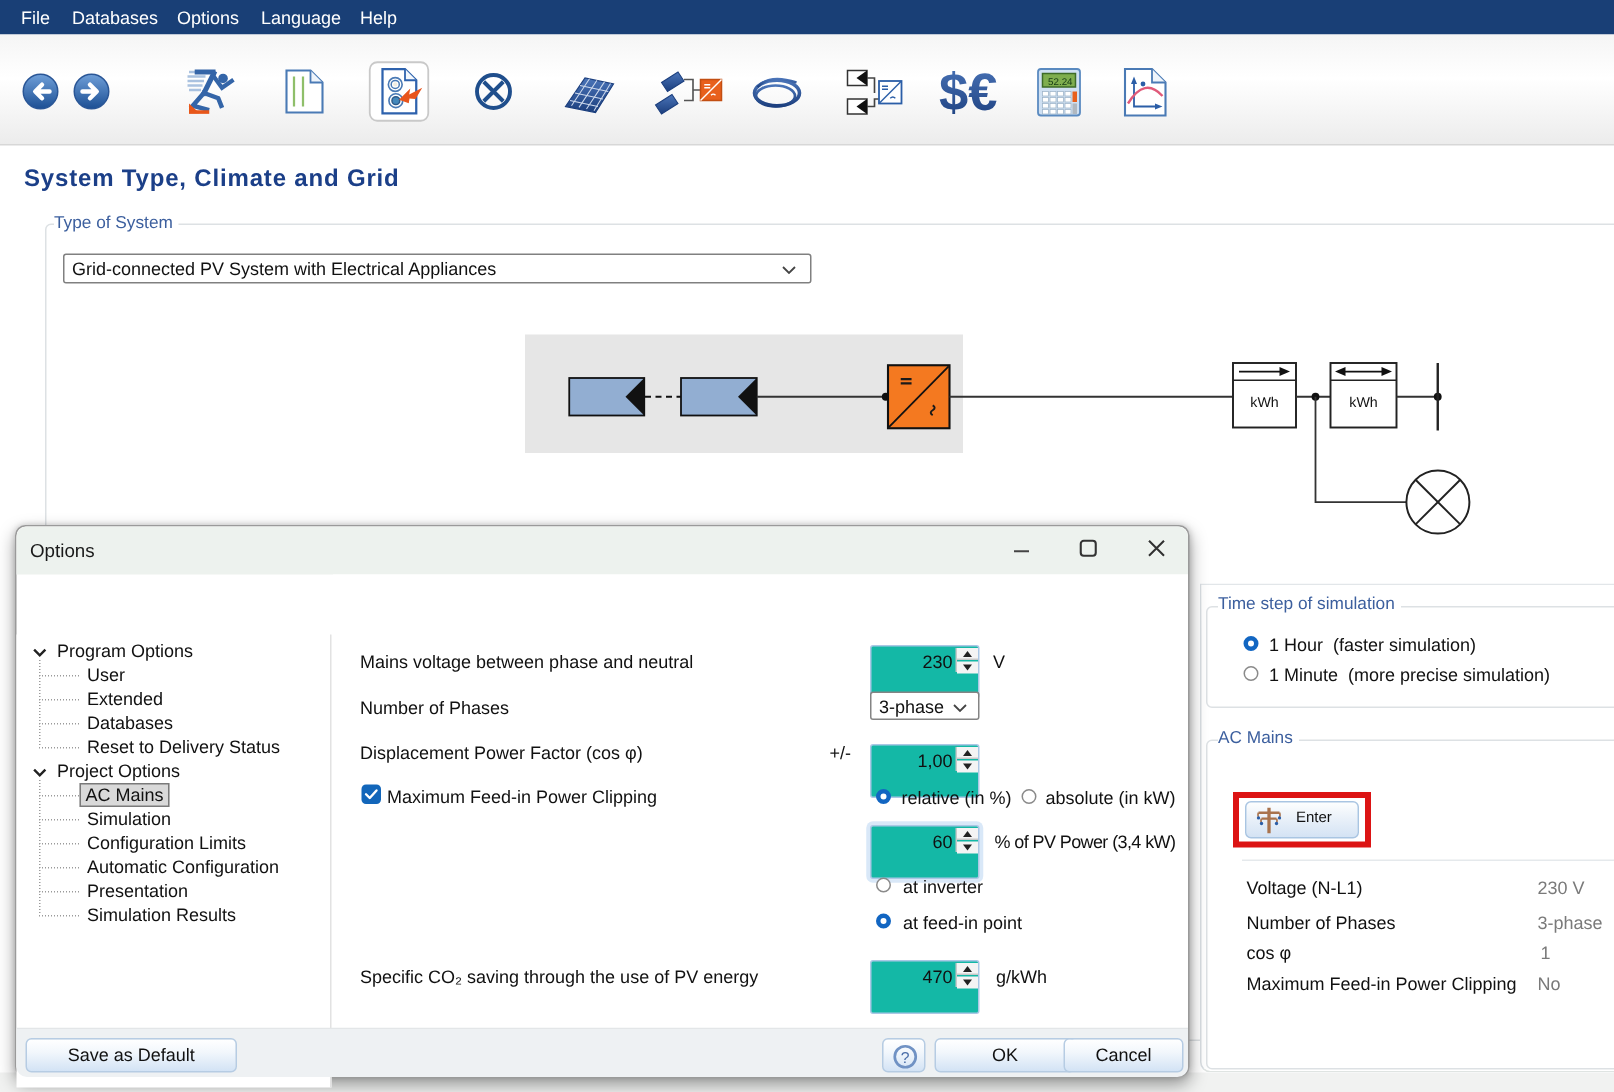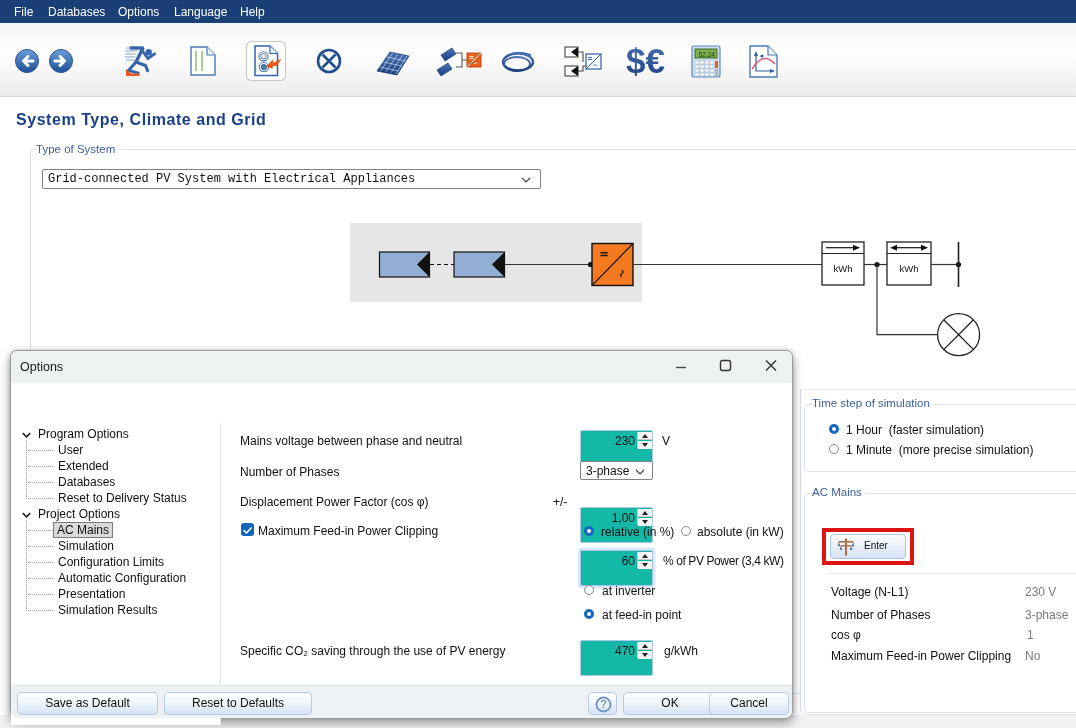--- a/index.html
+++ b/index.html
@@ -19,21 +19,21 @@
 #heading {
   left:16px; top:111px; font-size:16px; font-weight:bold; letter-spacing:0.55px; color:#1b3f88;
 }
 .grp { border:1px solid #dde1e4; border-radius:4px; }
 .grplabel { position:absolute; font-size:11.5px; color:#3c5f9e; background:#fff; padding:0 4px 0 0; }
 #typebox { left:30px; top:149px; width:1062px; height:545px; }
 #typelabel { left:36px; top:143px; }
 #dropdown {
   left:42px; top:169px; width:499px; height:20px;
   border:1px solid #808080; border-radius:2px; background:#fff;
-  font-size:12px; color:#111; line-height:18px; padding-left:5px;font-family:Liberation Mono, monospace;
+  font-size:12px; color:#111; line-height:18px; padding-left:5px;
 }
 #rp-border { left:800px; top:389px; width:276px; height:326px; background:#fff;
   border-top:1px solid #e2e6e9; border-left:1px solid #dadfe3; border-bottom:1px solid #dfe4e2; border-bottom-left-radius:7px;}
 #grp-time { left:804px; top:404px; width:288px; height:68px; }
 #grp-time-label { left:812px; top:397px; }
 #grp-ac { left:804px; top:493px; width:288px; height:220px; }
 #grp-ac-label { left:812px; top:486px; }
 .radio { position:absolute; width:10px; height:10px; border-radius:50%; background:#fff; border:1px solid #8a8a8a; }
 .radio.sel { border:3px solid #1266c2; }
 .lbl12 { position:absolute; font-size:12px; color:#111; white-space:nowrap; }
@@ -372,21 +372,21 @@
     <div class="lbl12" style="left:18px; top:82px;">Number of Phases</div>
     <div id="combo" style="left:358px; top:78px;">
         <span class="v">3-phase</span>
       <svg style="position:absolute;right:7px;top:7px" width="10" height="6">
           <path d="M1 1 L5 5 L9 1" stroke="#444" stroke-width="1.2" fill="none"></path>
         </svg>
       </div>
 
     <div class="lbl12" style="left:18px; top:112px;">Displacement Power Factor (cos φ)</div>
     <div class="lbl12" style="left:331px; top:112px;">+/-</div>
-    <div class="spin" style="left:358px; top:124px;text-align:right;">
+    <div class="spin" style="left:358px; top:113px;text-align:right;">
         <span class="v">1,00</span>
       <span class="btns">
           <span class="up">
             <i class="tri-up"></i>
           </span>
           <span class="dn">
             <i class="tri-dn"></i>
           </span>
         </span>
       </div>
@@ -430,21 +430,20 @@
           </span>
           <span class="dn">
             <i class="tri-dn"></i>
           </span>
         </span>
       </div>
     <div class="lbl12" style="left:442px; top:261px;">g/kWh</div>
   </div>
   <div id="dlg-footer">
     <div class="btn" style="left:6px; top:6px; width:141px;">Save as Default</div>
-    <div class="btn" style="left:153px; top:6px; width:148px;">Reset to Defaults</div>
     <div class="btn" style="left:577px; top:6px; width:29px;">
       <svg style="position:absolute;left:6px;top:3px" width="17" height="17" viewBox="0 0 17 17">
         <circle cx="8.5" cy="8.5" r="7" fill="none" stroke="#7092c4" stroke-width="1.8"></circle>
         <text x="8.5" y="12.4" font-size="10.5" text-anchor="middle" fill="#4a6ea8" font-family="Liberation Sans, sans-serif">?</text>
       </svg>
     </div>
     <div class="btn" style="left:612px; top:6px; width:94px;">OK</div>
     <div class="btn" style="left:698px; top:6px; width:80px;">Cancel</div>
   </div>
 </div>

